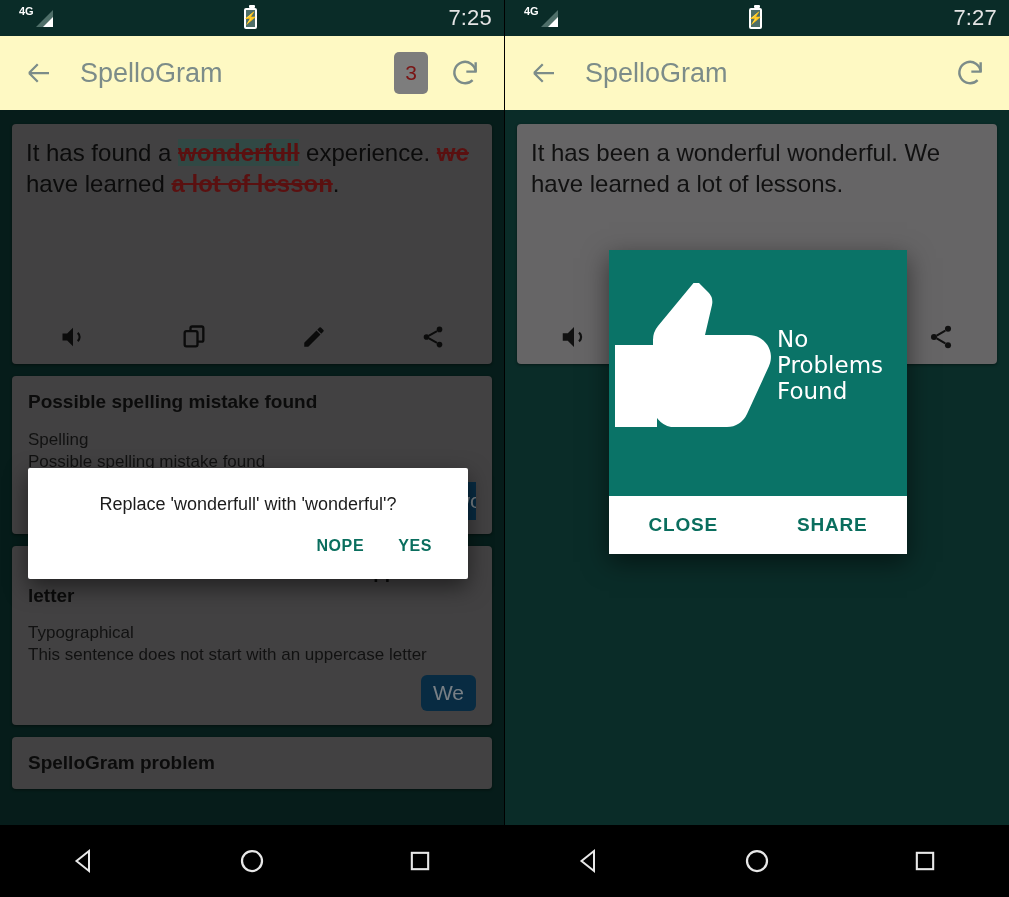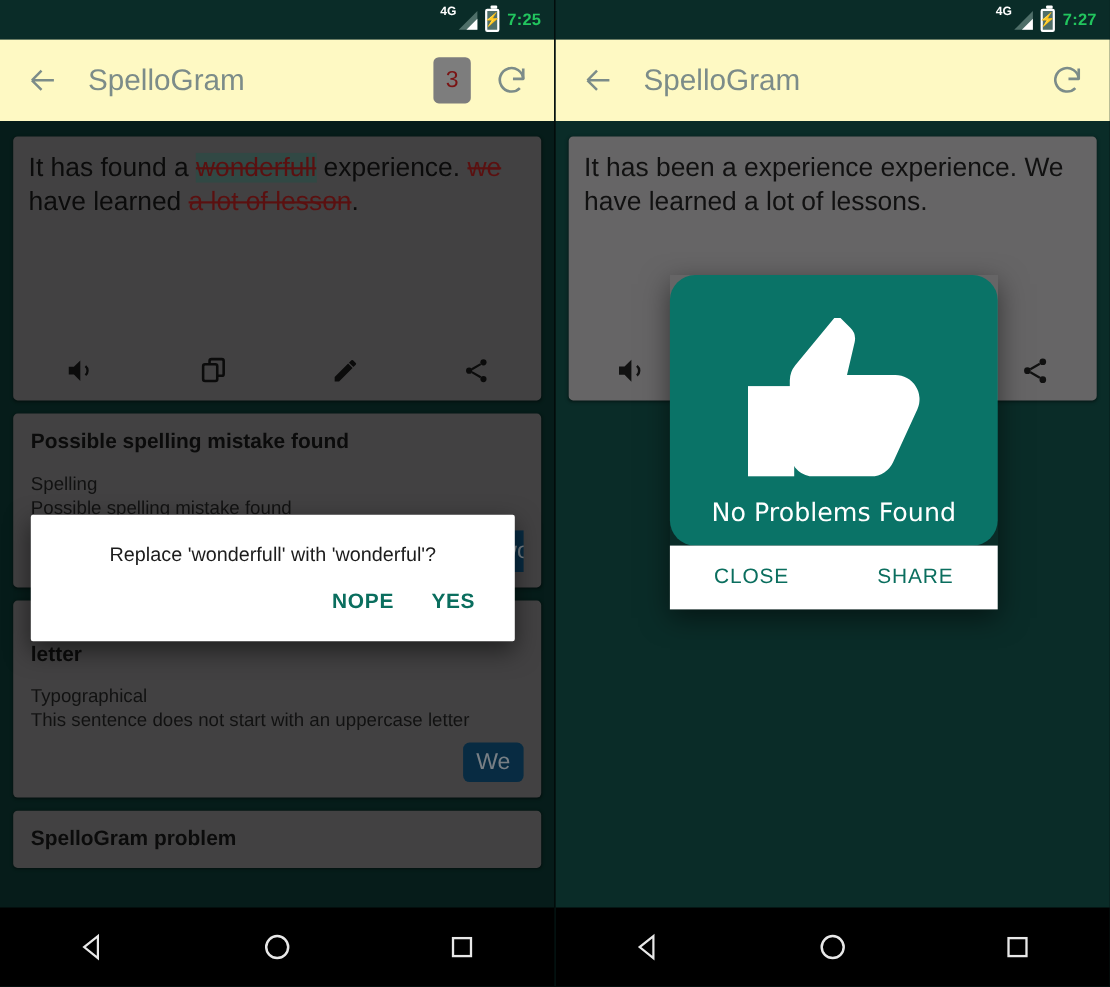--- a/index.html
+++ b/index.html
@@ -14,21 +14,21 @@
     position: relative;
     width: 504px; height: 897px;
     background: #0a2c28;
     overflow: hidden;
   }
   .phone.right { width: 505px; border-left: 1px solid #000; }
 
   
   .statusbar {
     height: 36px; background: #0a2c28;
-    display: flex; align-items: center; justify-content: flex-end;
+    display: flex; align-items: center; justify-content: space-between;
     padding-right: 12px; gap: 7px; padding-left: 19px;
   }
   .sb-4g { position: relative; width: 34px; height: 22px; }
   .sb-4g .lbl {
     position: absolute; left: 0; top: -1px;
     font-size: 11px; font-weight: bold; color: #fff; line-height: 11px;
   }
   .sb-4g .tri-full {
     position: absolute; right: 0; bottom: 2px;
     width: 0; height: 0;
@@ -48,21 +48,21 @@
   }
   .sb-batt::before {
     content:""; position: absolute; top: -5px; left: 2.5px;
     width: 6px; height: 3px; background: #ffffff; border-radius: 1px;
   }
   .sb-batt .bolt {
     position: absolute; left: 50%; top: 50%;
     transform: translate(-50%,-50%);
     font-size: 12px; color: #fff; line-height: 1;
   }
-  .sb-time { font-size: 15px; color: #22c55e; font-weight: 700; letter-spacing: .2px; }
+  .sb-time { font-size: 22px; color: #e5e5e5; font-weight: 400; letter-spacing: .2px; }
 
   
   .appbar {
     height: 74px; background: #fef9c3;
     display: flex; align-items: center; padding: 0 16px;
   }
   .appbar .back { width: 46px; height: 46px; display:flex; align-items:center; justify-content:center; }
   .appbar .title {
     flex: 1; margin-left: 18px;
     font-size: 27px; color: #7c8c89; font-weight: 400;
@@ -82,21 +82,21 @@
     background: #666566; border-radius: 4px;
     margin-bottom: 12px; position: relative;
   }
   .card.shadow { box-shadow: 0 1px 3px rgba(0,0,0,.45); }
 
   .text-card { min-height: 240px; padding: 14px 14px 0 14px; }
   .text-card .sentence {
     font-size: 24px; line-height: 1.28; color: #111;
   }
   .text-card .sentence .err {
-    color: #8b1a1a; font-weight: normal; text-decoration: line-through;
+    color: #8b1a1a; font-weight: bold; text-decoration: line-through;
   }
   .text-card .sentence .hl { background: #4c6f69; }
 
   .icon-row {
     position: absolute; left: 0; right: 0; bottom: 0; height: 50px;
     display: flex; align-items: center; justify-content: space-around;
   }
 
   
   .prob-card { padding: 14px 16px 14px 16px; }
@@ -120,46 +120,46 @@
     box-shadow: 0 8px 22px rgba(0,0,0,.5);
     padding: 26px 22px 10px 22px;
   }
   .dialog .msg { font-size: 18px; color: #1c1c1c; text-align: center; }
   .dialog .actions {
     display: flex; justify-content: flex-end; gap: 34px;
     padding: 22px 14px 14px 0;
   }
   .dialog .actions button {
     background: none; border: none; cursor: pointer;
-    color: #0a6e5e; font-size: 19px; font-weight: bold; letter-spacing: .6px;
+    color: #0a6e5e; font-size: 16px; font-weight: bold; letter-spacing: .6px;
     font-family: "Liberation Sans", sans-serif;
   }
 
   
   .np-dialog {
     position: absolute; left: 104px; top: 140px; width: 298px;
     box-shadow: 0 8px 24px rgba(0,0,0,.5);
   }
   .np-head {
     background: #0a7367; height: 246px;
-    display: flex; flex-direction: column; align-items: center;
-    justify-content: flex-end; padding-bottom: 16px; border-radius: 23px;
+    display: flex; flex-direction: row; align-items: center;
+    justify-content: flex-end; padding-bottom: 16px;
   }
   .np-thumb { margin-bottom: 10px; }
   .np-label {
     color: #ffffff; font-size: 23px;
     font-family: "DejaVu Sans", sans-serif;
   }
   .np-actions {
     background: #fff; height: 58px;
     display: flex; align-items: center; justify-content: space-around;
   }
   .np-actions button {
     background: none; border: none; cursor: pointer;
-    color: #0a6e5e; font-size: 19px; font-weight: normal; letter-spacing: .8px;
+    color: #0a6e5e; font-size: 19px; font-weight: bold; letter-spacing: .8px;
     font-family: "Liberation Sans", sans-serif;
   }
 
   
   .navbar {
     position: absolute; left: 0; bottom: 0; width: 100%;
     height: 72px; background: #000000;
     display: flex; align-items: center; justify-content: space-around;
   }
   .navbar .nav-btn { width: 60px; height: 60px; display:flex; align-items:center; justify-content:center; }
@@ -315,21 +315,21 @@
         <svg width="32" height="32" viewBox="0 0 24 24" fill="none" stroke="#7c8c89" stroke-width="1.8">
           <path d="M20 11a8 8 0 1 0-2.3 6.3"></path>
           <path d="M20 4v7h-7" stroke-linejoin="round"></path>
         </svg>
       </div>
     </div>
 
     <div class="content">
 
       <div class="card shadow text-card">
-        <div class="sentence">It has been a experience experience. We have learned a lot of lessons.</div>
+        <div class="sentence">It has been a wonderful wonderful. We have learned a lot of lessons.</div>
         <div class="icon-row" style="justify-content:space-between;padding:0 42px;">
           <span>
             <svg width="30" height="30" viewBox="0 0 24 24" fill="#111">
               <path d="M3 9v6h4l5 5V4L7 9H3z"></path>
               <path d="M16 8.5a4.5 4.5 0 0 1 0 7" fill="none" stroke="#111" stroke-width="1.8"></path>
             </svg>
           </span>
           <span>
             <svg width="28" height="28" viewBox="0 0 24 24" fill="#111">
               <circle cx="18" cy="5" r="2.6"></circle>

